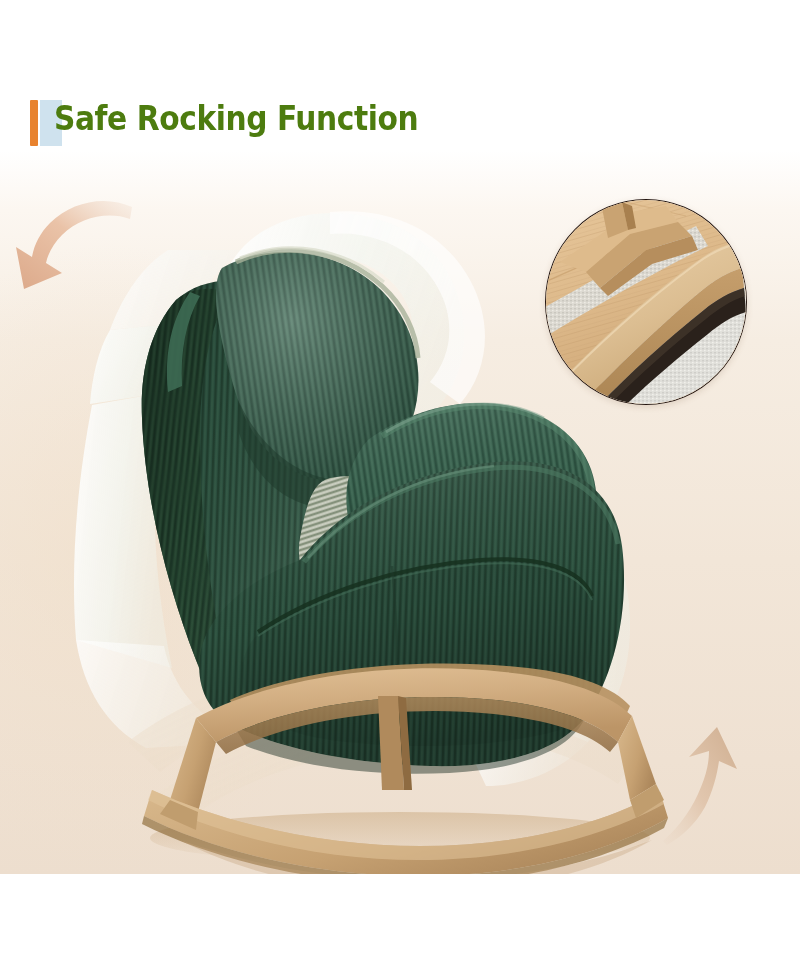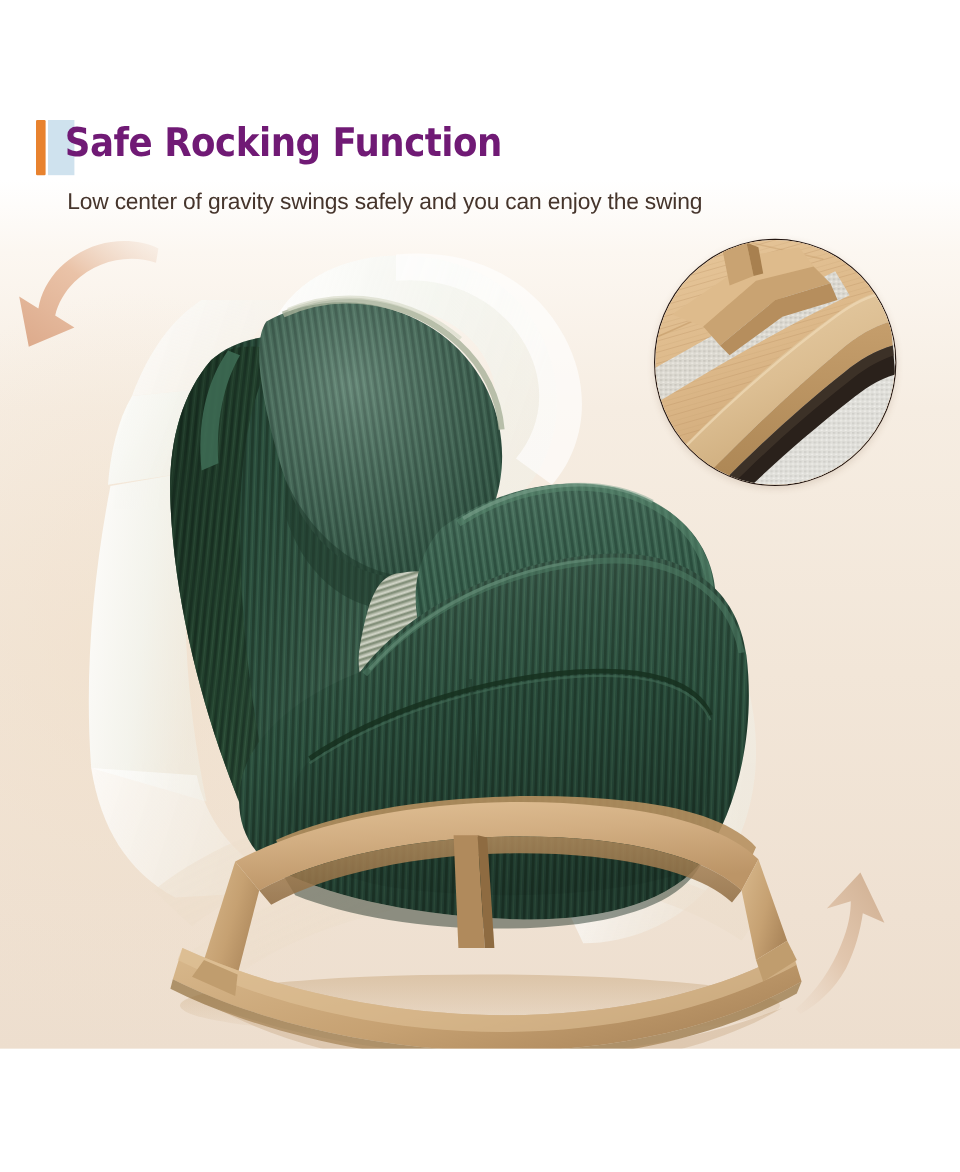--- a/index.html
+++ b/index.html
@@ -16,21 +16,21 @@
   
   .header { position:absolute; left:0; top:0; width:800px; height:200px; z-index:40; }
 
   .title-row { position:absolute; left:30px; top:100px; display:flex; align-items:stretch; height:46px; }
   .accent-orange { width:8px; background:#E8822E; border-radius:1px; }
   .accent-blue  { width:22px; background:#CFE2EE; margin-left:2px; }
   .title-text {
     position:absolute; left:24px; top:-4px;
     font-family:"DejaVu Sans Condensed","Liberation Sans", sans-serif;
     font-weight:bold; font-size:33px; letter-spacing:-.4px;
-    color:#701a75; white-space:nowrap; line-height:46px;
+    color:#4d7c0f; white-space:nowrap; line-height:46px;
   }
   .subtitle {
     position:absolute; left:56px; top:158px;
     font-family:"Liberation Sans", sans-serif;
     font-size:19px; color:#46352C; white-space:nowrap;
     letter-spacing:-.15px;
   }
 
   
   .scene {
@@ -460,18 +460,17 @@
       </g>
     </svg>
   </div>
 
   <div class="header">
     <div class="title-row">
       <span class="accent-orange"></span>
       <span class="accent-blue"></span>
       <span class="title-text">Safe Rocking Function</span>
     </div>
-    <div class="subtitle">Low center of gravity swings safely and you can enjoy the swing</div>
   </div>
 
   <div class="bottom-white"></div>
 
 </div>
 
 </body></html>

